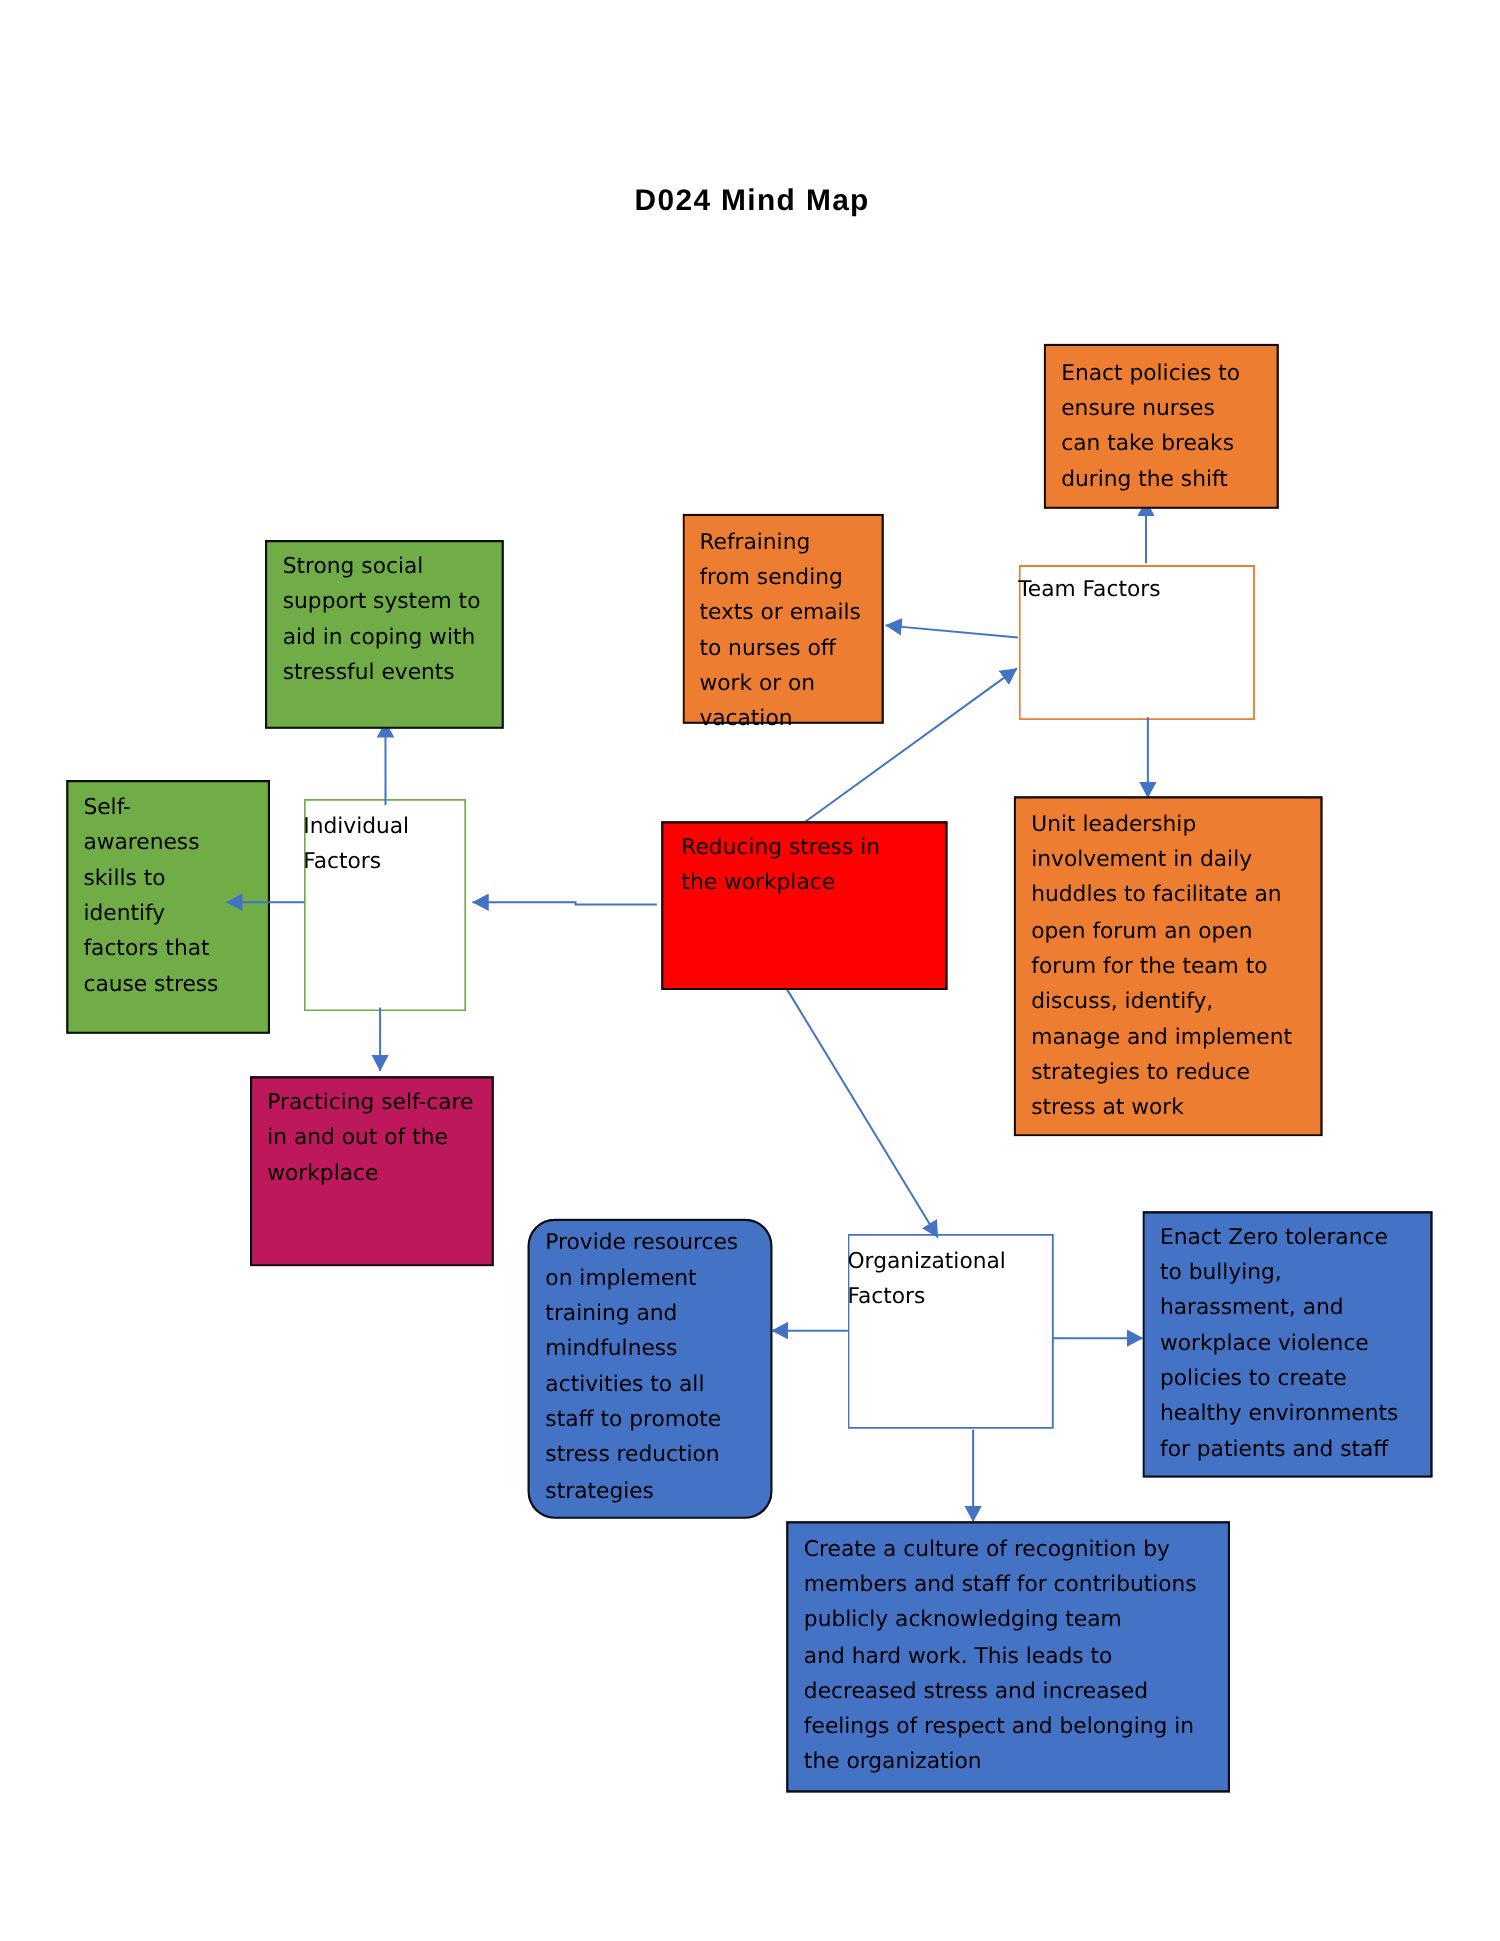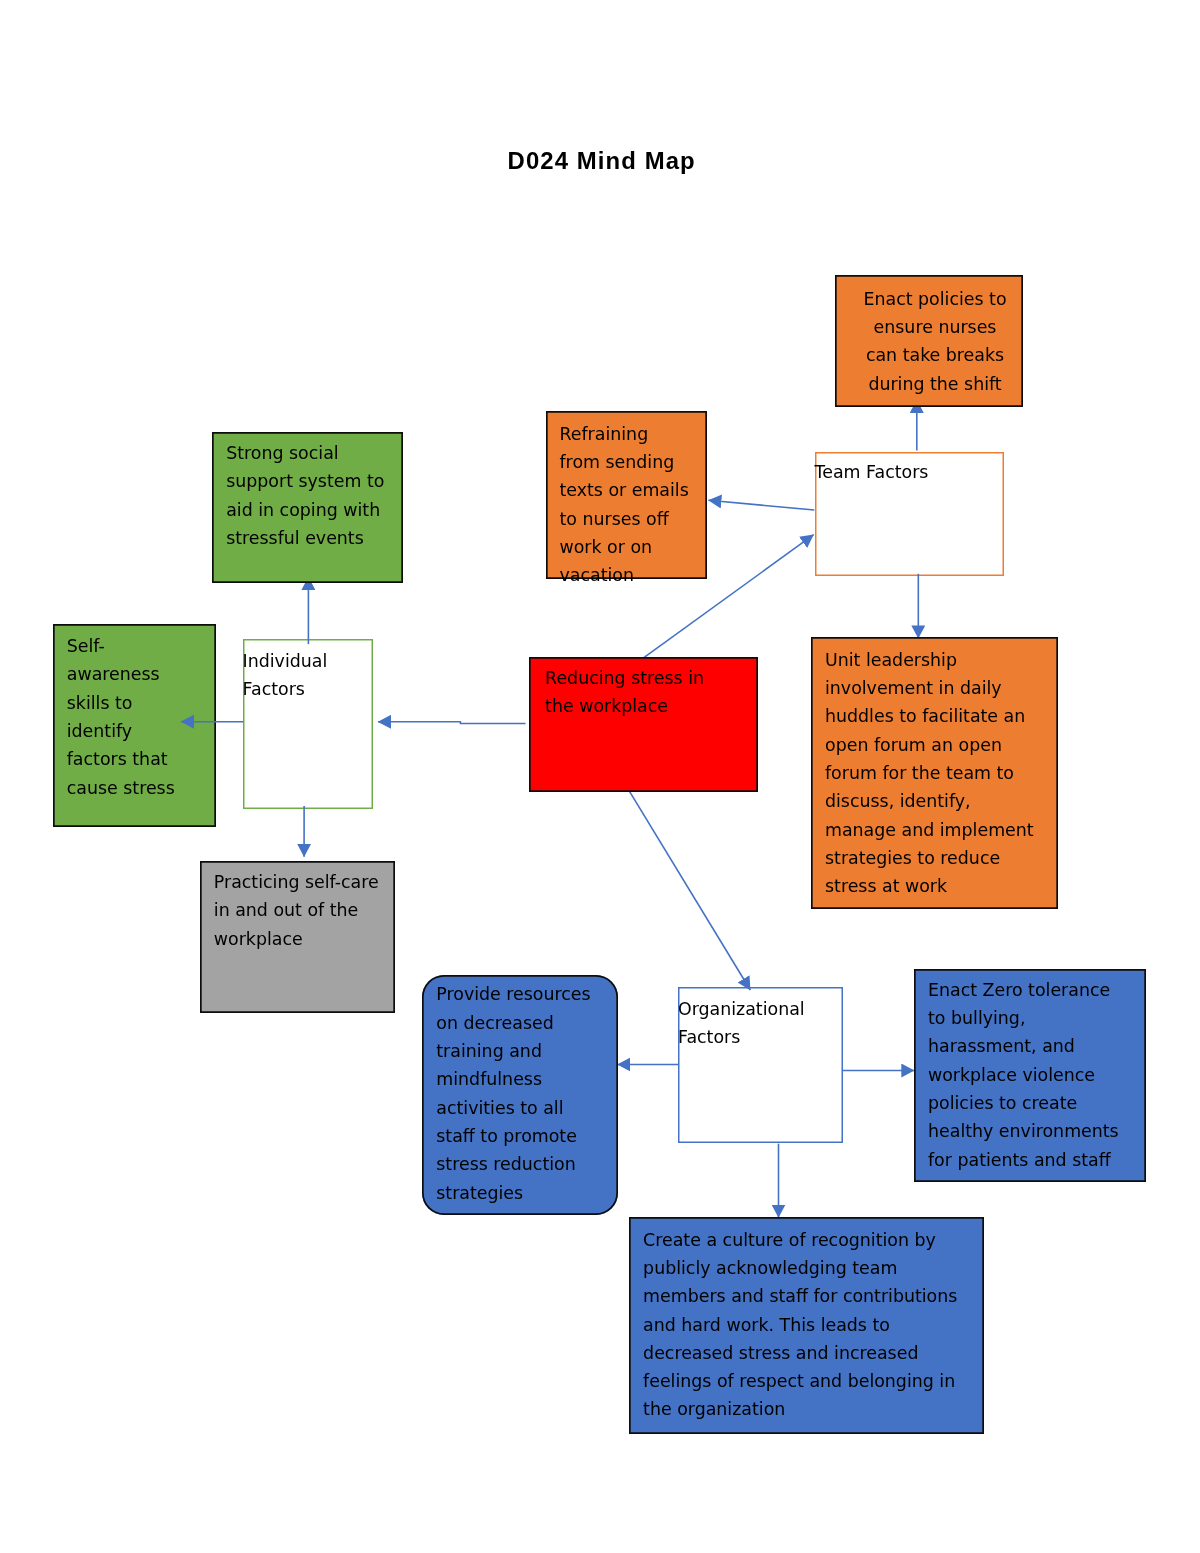--- a/index.html
+++ b/index.html
@@ -57,21 +57,21 @@
       <path d="M 629.5 791.3 L 750.3 990" marker-end="url(#ah)"></path>
 
       <path d="M 678.3 1064.5 L 617.4 1064.5" marker-end="url(#ah)"></path>
 
       <path d="M 842.5 1070.5 L 914.3 1070.5" marker-end="url(#ah)"></path>
 
       <path d="M 778.5 1143.7 L 778.5 1217.6" marker-end="url(#ah)"></path>
     </g>
   </svg>
 
-  <div class="node boxfill" style="left:835px;top:275px;width:188px;height:132px;background:#ED7D31;text-align:center;">
+  <div class="node boxfill" style="left:835px;top:275px;width:188px;height:132px;background:#ED7D31;">
     <div class="txt" style="top:9.75px">
         <div class="ln">Enact policies to</div>
         <div class="ln">ensure nurses</div>
         <div class="ln">can take breaks</div>
         <div class="ln">during the shift</div>
       </div>
   </div>
 
   <div class="node boxfill" style="left:545.5px;top:410.7px;width:161.5px;height:168px;background:#ED7D31;">
     <div class="txt" style="top:9.2px">
@@ -131,32 +131,32 @@
         <div class="ln">huddles to facilitate an</div>
         <div class="ln">open forum an open</div>
         <div class="ln">forum for the team to</div>
         <div class="ln">discuss, identify,</div>
         <div class="ln">manage and implement</div>
         <div class="ln">strategies to reduce</div>
         <div class="ln">stress at work</div>
       </div>
   </div>
 
-  <div class="node boxfill" style="left:199.8px;top:861px;width:195.3px;height:152.1px;background:#a3a3a3;">
+  <div class="node boxfill" style="left:199.8px;top:861px;width:195.3px;height:152.1px;background:#be185d;">
     <div class="txt" style="top:7.1px">
         <div class="ln">Practicing self-care</div>
         <div class="ln">in and out of the</div>
         <div class="ln">workplace</div>
       </div>
   </div>
 
   <div class="node boxfill" style="left:422.3px;top:974.6px;width:195.7px;height:240.2px;background:#4472C4;border-radius:22px;">
     <div class="txt" style="top:5.9px">
         <div class="ln">Provide resources</div>
-        <div class="ln">on decreased</div>
+        <div class="ln">on implement</div>
         <div class="ln">training and</div>
         <div class="ln">mindfulness</div>
         <div class="ln">activities to all</div>
         <div class="ln">staff to promote</div>
         <div class="ln">stress reduction</div>
         <div class="ln">strategies</div>
       </div>
   </div>
 
   <div class="node hub" style="left:678px;top:987.2px;width:164.5px;height:155.5px;box-shadow:inset 0 0 0 1.5px #4472C4;">
@@ -174,22 +174,22 @@
         <div class="ln">workplace violence</div>
         <div class="ln">policies to create</div>
         <div class="ln">healthy environments</div>
         <div class="ln">for patients and staff</div>
       </div>
   </div>
 
   <div class="node boxfill" style="left:629.1px;top:1216.7px;width:354.7px;height:217.3px;background:#4472C4;">
     <div class="txt" style="top:9px">
         <div class="ln">Create a culture of recognition by</div>
+        <div class="ln">members and staff for contributions</div>
         <div class="ln">publicly acknowledging team</div>
-        <div class="ln">members and staff for contributions</div>
         <div class="ln">and hard work. This leads to</div>
         <div class="ln">decreased stress and increased</div>
         <div class="ln">feelings of respect and belonging in</div>
         <div class="ln">the organization</div>
       </div>
   </div>
 
   <svg id="links-top" viewBox="0 0 1200 1553" width="1200" height="1553">
     <g stroke="#4472C4" stroke-width="1.6" fill="none" stroke-linecap="butt">
 

